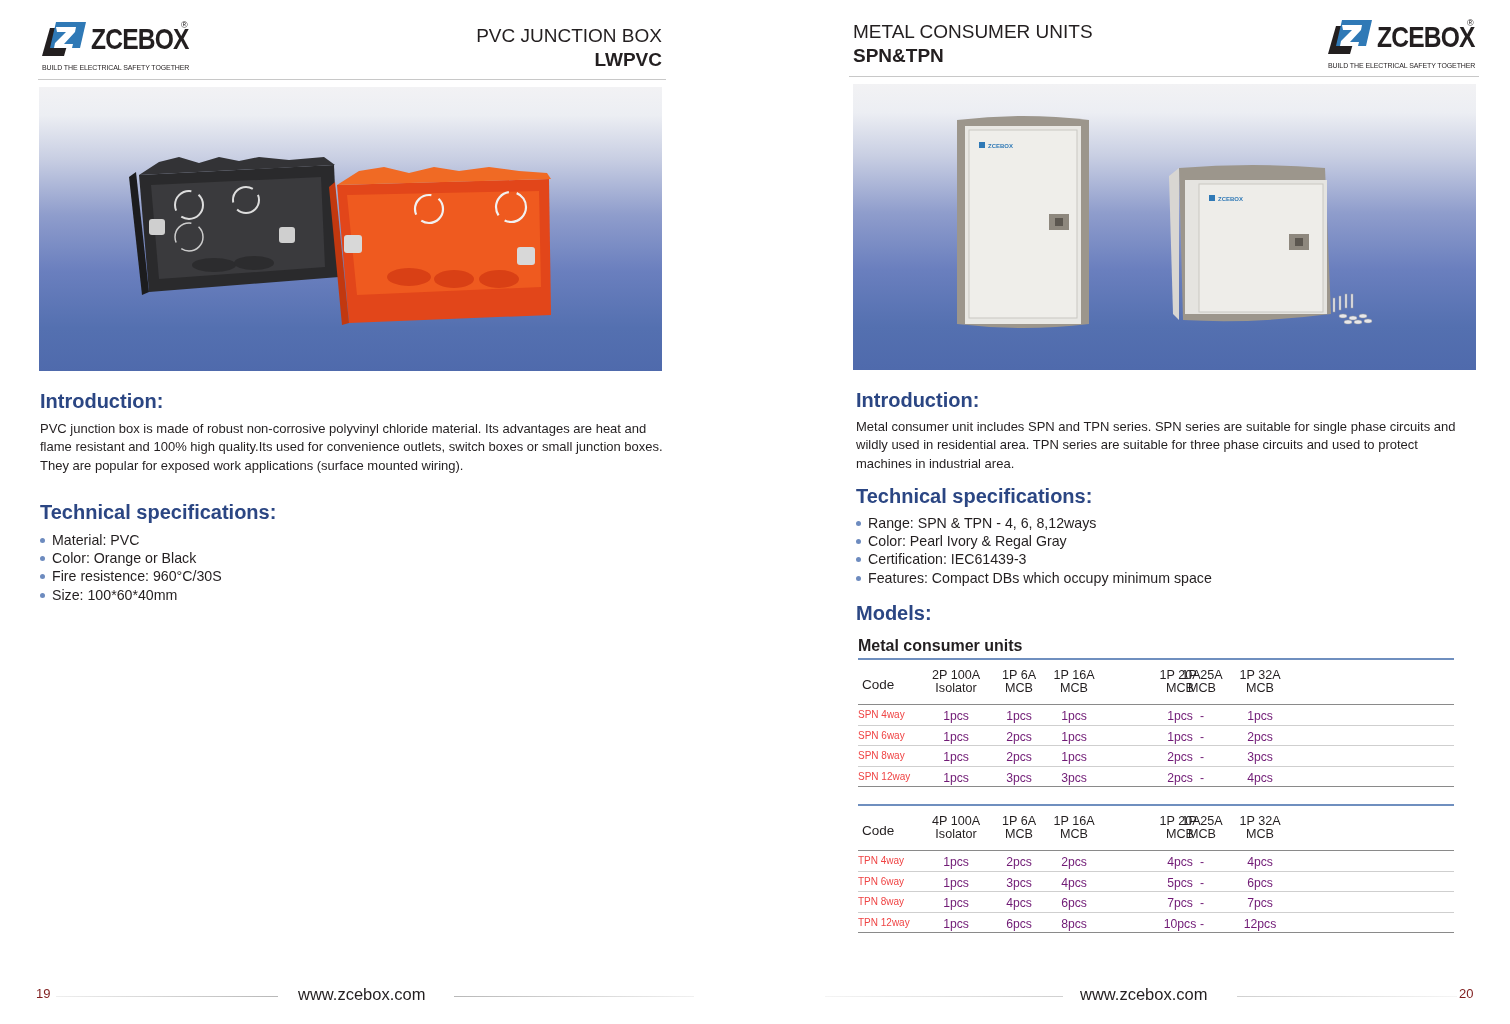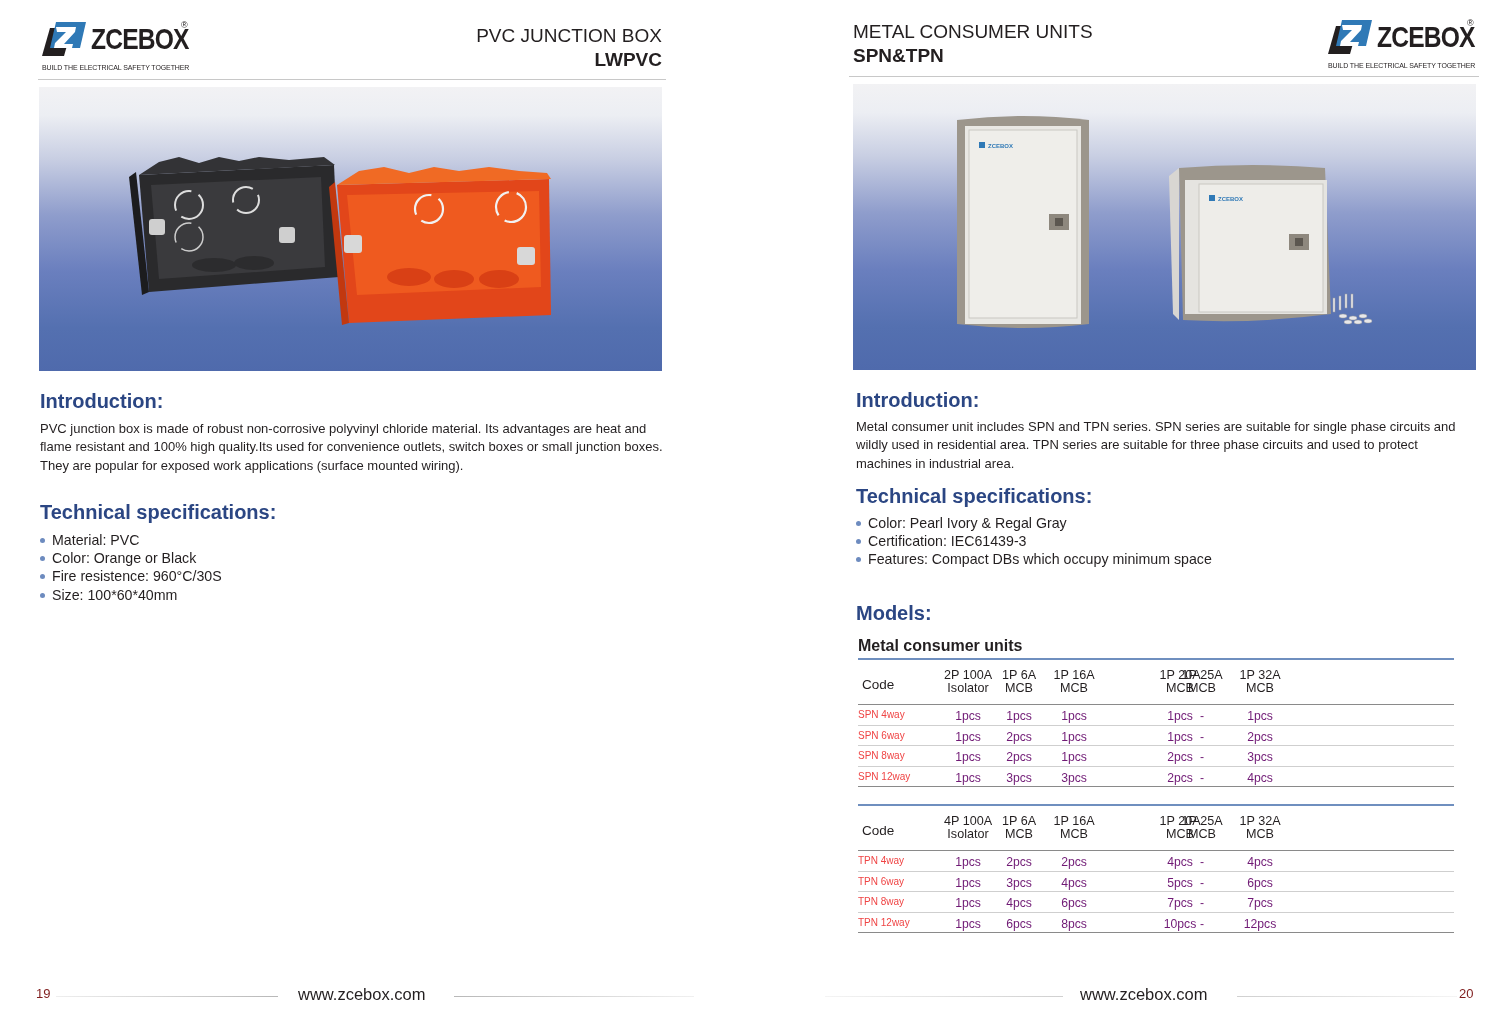--- a/index.html
+++ b/index.html
@@ -35,21 +35,21 @@
   
   .tbl { position: absolute; left: 858px; width: 596px; }
   .tbl .topline { height: 2px; background: #6f8fbf; }
   .tbl .hdr { position: relative; height: 45px; border-bottom: 1px solid #8a8a8a; }
   .tbl .hdr .cell { position: absolute; top: 9px; text-align: center; font-size: 12.6px; line-height: 12.5px; color: #231f20; }
   .tbl .hdr .code { position: absolute; left: 4px; top: 17px; font-size: 13.5px; color: #231f20; }
   .tbl .row { position: relative; height: 20.5px; border-bottom: 1px solid #cfcfcf; }
   .tbl .row:last-child { border-bottom: 1px solid #8a8a8a; }
   .tbl .row .cell { position: absolute; top: 4px; text-align: center; font-size: 12.2px; color: #701a75; white-space: nowrap; }
   .tbl .row .code { position: absolute; left: 0; top: 4px; font-size: 10px; color: #ef4444; white-space: nowrap; }
-  .c1 { left: 72px; width: 76px; }
+  .c1 { left: 60px; width: 76px; }
   .c2 { left: 136px; width: 50px; }
   .c3 { left: 188px; width: 56px; }
   .c4 { left: 258px; width: 56px; margin-left: 36px; }
   .c5 { left: 316px; width: 56px; }
   .c6 { left: 374px; width: 56px; }
 
   
   .footer-num { position: absolute; top: 986px; font-size: 13px; color: #7f1d1d; }
   .footer-url { position: absolute; top: 985px; font-size: 16.5px; color: #231f20; }
   .footer-line { position: absolute; top: 996px; height: 1px; }
@@ -178,20 +178,21 @@
         <ellipse cx="515" cy="237" rx="4" ry="2"></ellipse>
       </g>
     </svg>
   </div>
 
   <div class="h2" style="left:101px; top:389px;">Introduction:</div>
   <p class="para" style="left:101px; top:418px; width:606px;">Metal consumer unit includes SPN and TPN series. SPN series are suitable for single phase circuits and wildly used in residential area. TPN series are suitable for three phase circuits and used to protect machines in industrial area.</p>
 
   <div class="h2" style="left:101px; top:485px;">Technical specifications:</div>
   <ul class="bullets" style="left:101px; top:514px;">
+    <li>Range: SPN &amp; TPN - 4, 6, 8,12ways</li>
     <li>Color: Pearl Ivory &amp; Regal Gray</li>
     <li>Certification: IEC61439-3</li>
     <li>Features: Compact DBs which occupy minimum space</li>
   </ul>
 
   <div class="h2" style="left:101px; top:602px;">Models:</div>
   <div class="sub-h" style="left:103px; top:637px;">Metal consumer units</div>
 
   <div class="footer-line" style="left:70px; width:238px; background:linear-gradient(90deg,#f4f4f4,#d0d0d0);"></div>
   <div class="footer-url" style="left:325px;">www.zcebox.com</div>

